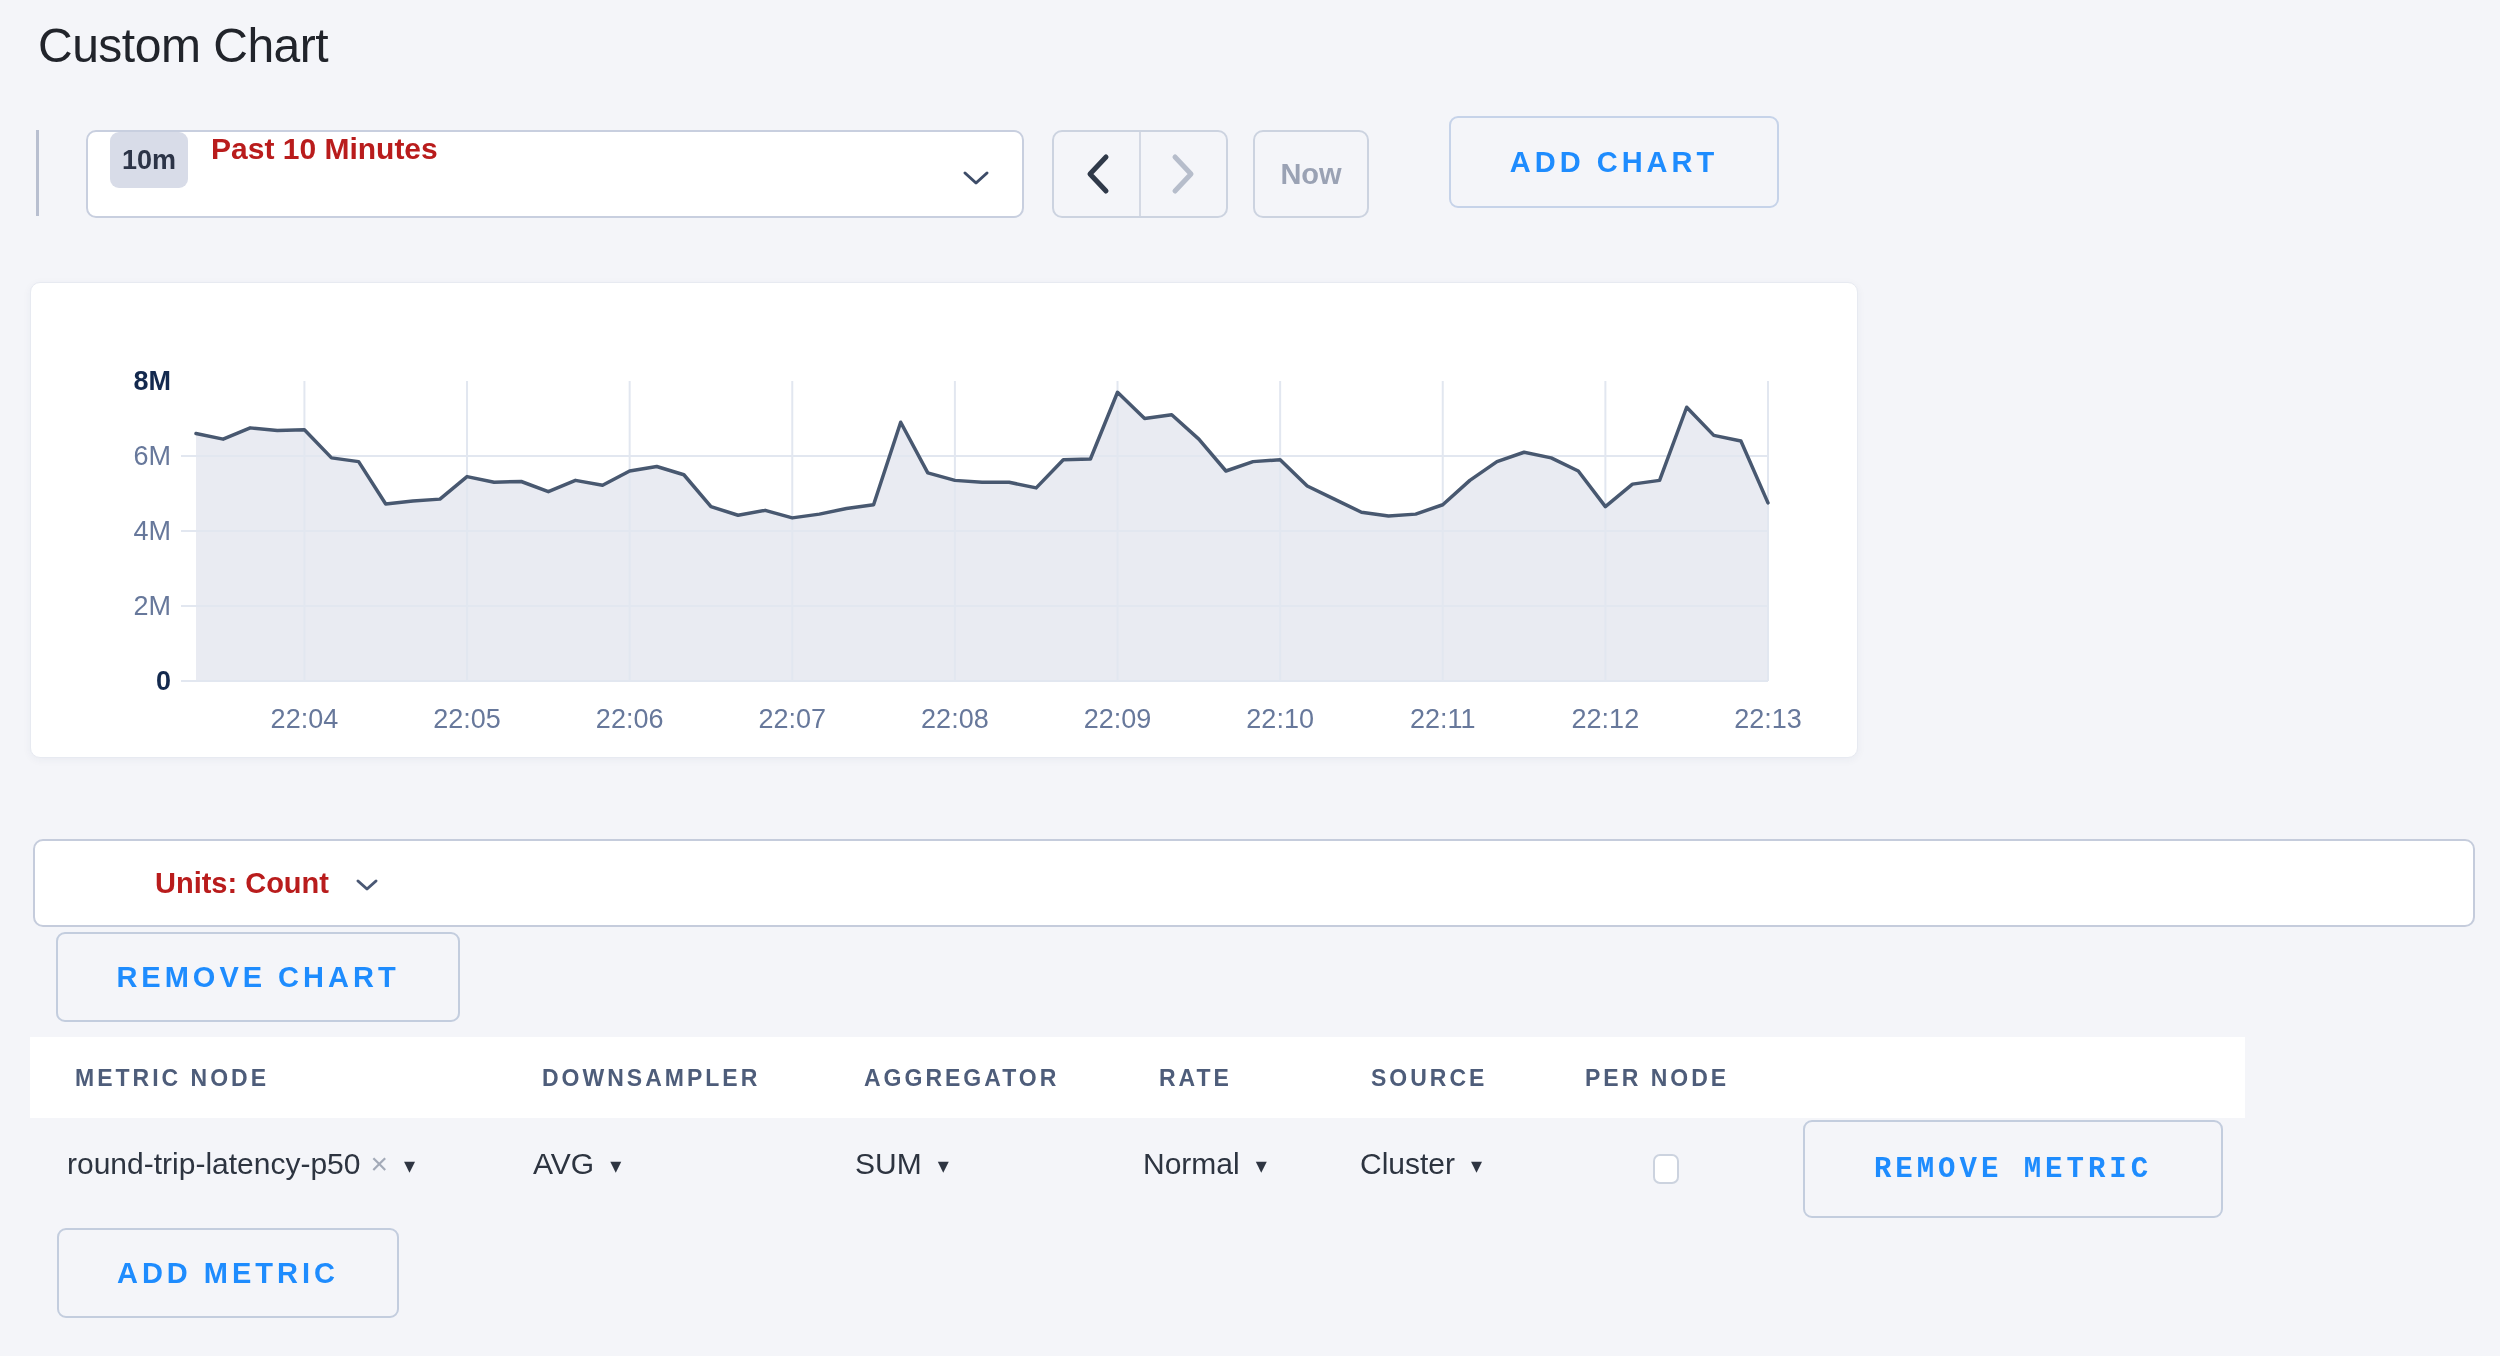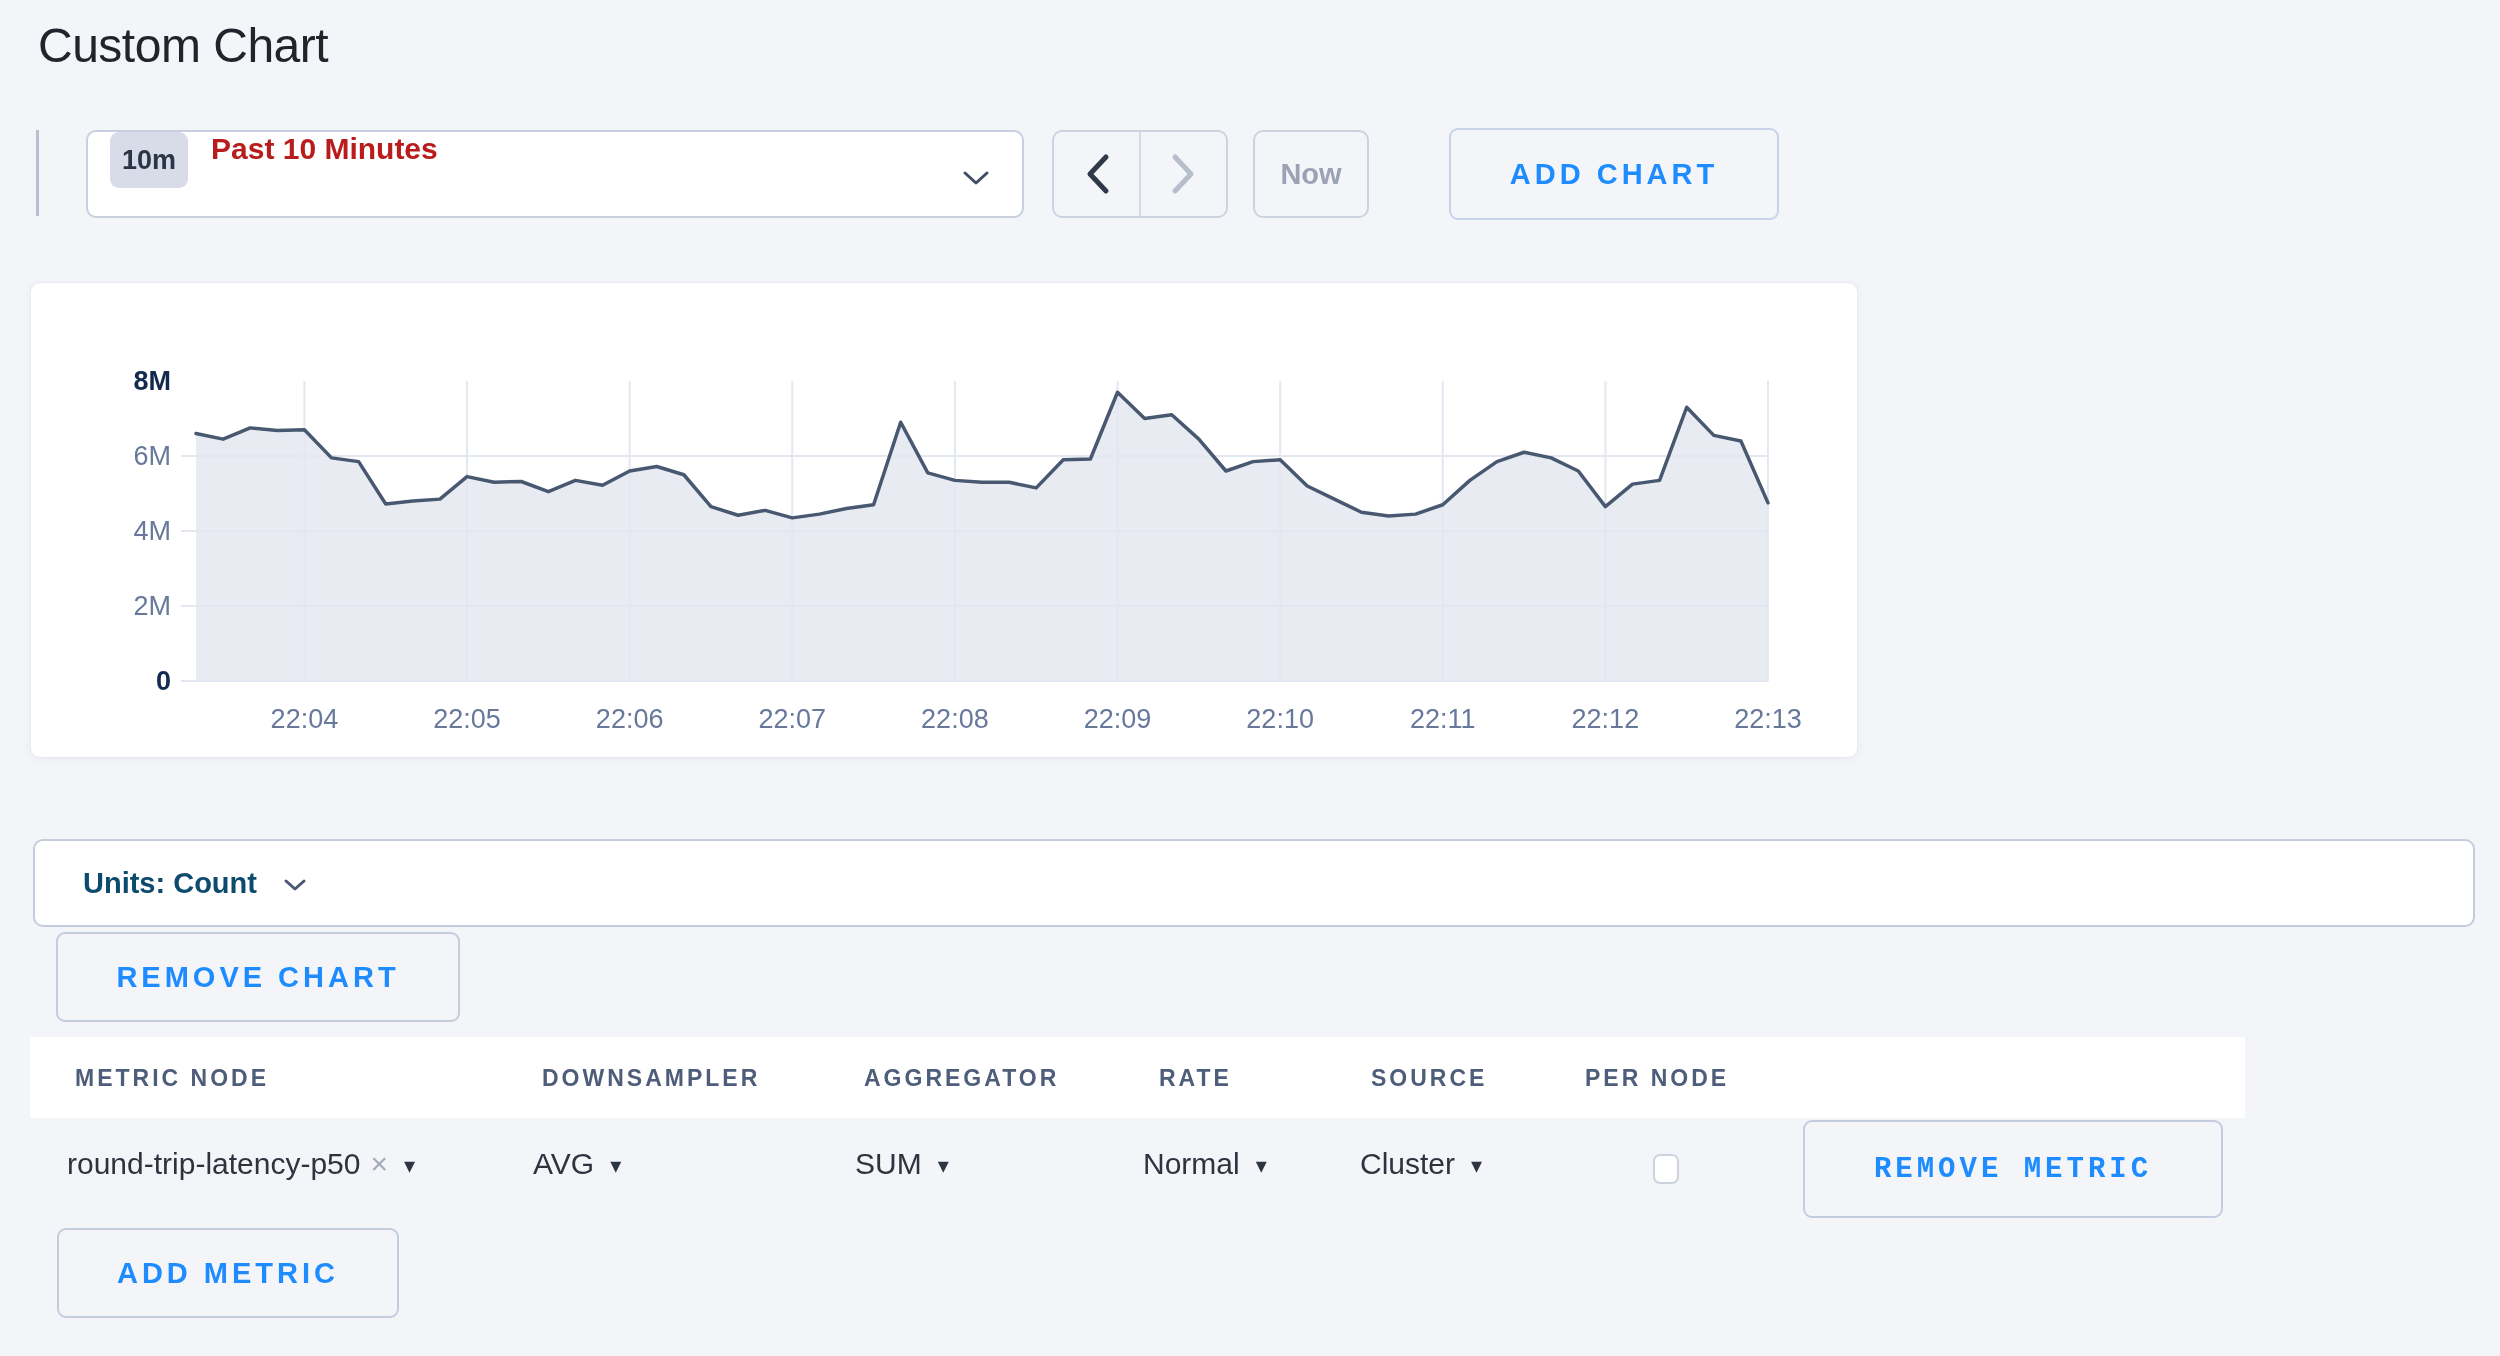--- a/index.html
+++ b/index.html
@@ -36,34 +36,34 @@
   #now-button {
     left:1253px; top:130px; width:116px; height:88px; border:2px solid #ccd3e0; border-radius:10px;
     display:flex; align-items:center; justify-content:center;
     font-size:29px; font-weight:700; color:#9aa2b4; cursor:pointer; background:transparent;text-align:center;
   }
   .blue-btn {
     border:2px solid #c6d3e9; border-radius:9px; background:transparent;
     display:flex; align-items:center; justify-content:center;
     font-size:29px; font-weight:600; color:#1e8cfe; letter-spacing:4px; cursor:pointer; white-space:nowrap;
   }
-  #add-chart-button { left:1449px; top:128px; width:330px; height:92px; background:#fff0; }
+  #add-chart-button { left:1449px; top:116px; width:330px; height:92px; background:#fff0; }
 
   
   #chart-card {
     left:30px; top:282px; width:1828px; height:476px; background:#fff;
     border:1px solid #e7eaf1; border-radius:10px; box-shadow:0 2px 8px rgba(40,55,90,0.05);
   }
 
   
   #units-bar {
     left:33px; top:839px; width:2442px; height:88px; background:#fff;
     border:2px solid #c5ccdc; border-radius:10px; display:flex; align-items:center; cursor:pointer;
   }
-  #units-label { margin-left:48px; font-size:29px; font-weight:700; color:#0c4a6e; }
+  #units-label { margin-left:120px; font-size:29px; font-weight:700; color:#b91c1c; }
   #units-bar .chev { margin-left:26px; margin-top:4px; }
 
   #remove-chart-button { left:56px; top:932px; width:404px; height:90px; border-color:#c3cdde; }
 
   
   #table-header-band { left:30px; top:1037px; width:2215px; height:81px; background:#fff; }
   .col-header {
     position:absolute; top:28px; font-size:23px; font-weight:700; letter-spacing:3px; color:#4e5d7a; white-space:nowrap;
   }
   .cell-text { position:absolute; top:1147px; font-size:30px; color:#2d3440; white-space:nowrap; display:flex; align-items:center; }

